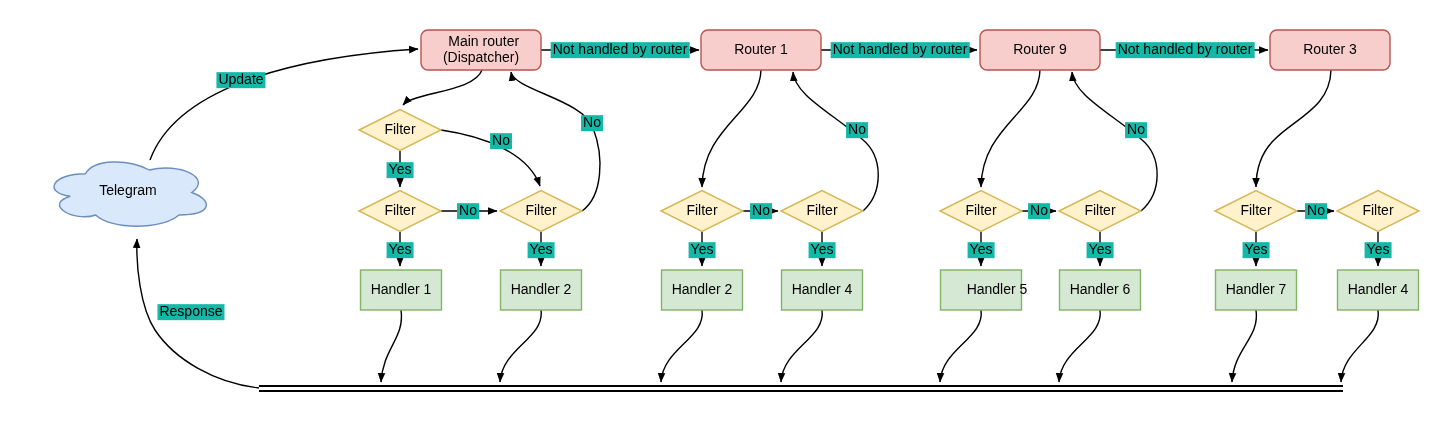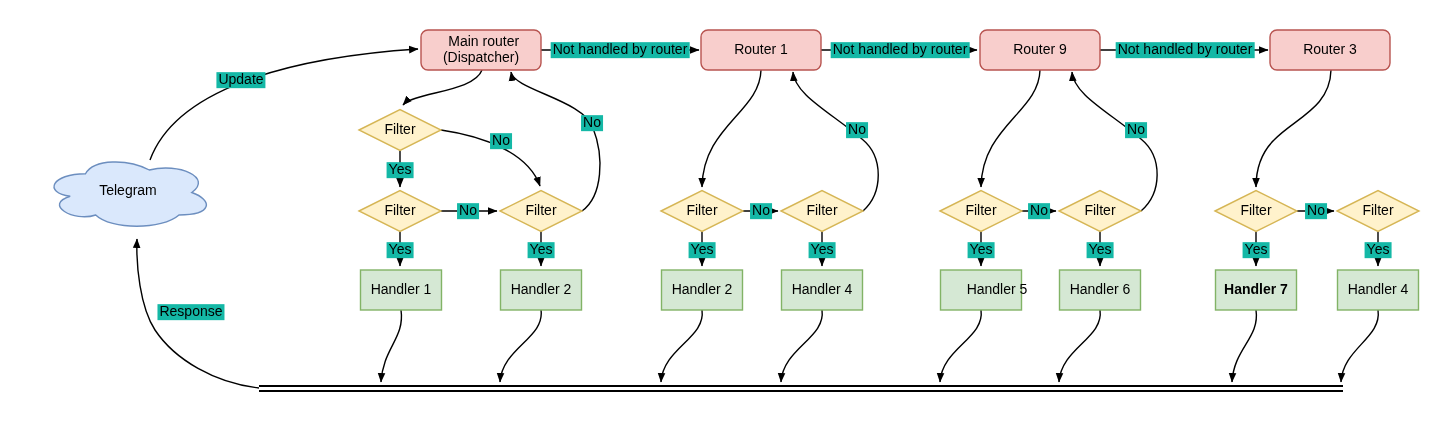--- a/index.html
+++ b/index.html
@@ -130,21 +130,21 @@
   <div class="lbl" style="left:1100px; top:211px;">Filter</div>
   <div class="lbl" style="left:1256px; top:211px;">Filter</div>
   <div class="lbl" style="left:1378px; top:211px;">Filter</div>
 
   <div class="lbl" style="left:401px; top:290px;">Handler 1</div>
   <div class="lbl" style="left:541px; top:290px;">Handler 2</div>
   <div class="lbl" style="left:702px; top:290px;">Handler 2</div>
   <div class="lbl" style="left:822px; top:290px;">Handler 4</div>
   <div class="lbl" style="left:981px; top:290px;margin-left:16px;">Handler 5</div>
   <div class="lbl" style="left:1100px; top:290px;">Handler 6</div>
-  <div class="lbl" style="left:1256px; top:290px;font-weight:bold;">Handler 7</div>
+  <div class="lbl" style="left:1256px; top:290px;">Handler 7</div>
   <div class="lbl" style="left:1378px; top:290px;">Handler 4</div>
 
   <div class="lbl elbl" style="left:210px; top:80px;margin-left:31px;">Update</div>
   <div class="lbl elbl" style="left:148px; top:312px;margin-left:43px;">Response</div>
 
   <div class="lbl elbl" style="left:620px; top:50px;">Not handled by router</div>
   <div class="lbl elbl" style="left:900px; top:50px;">Not handled by router</div>
   <div class="lbl elbl" style="left:1185px; top:50px;">Not handled by router</div>
 
   <div class="lbl elbl" style="left:400px; top:170px;">Yes</div>

